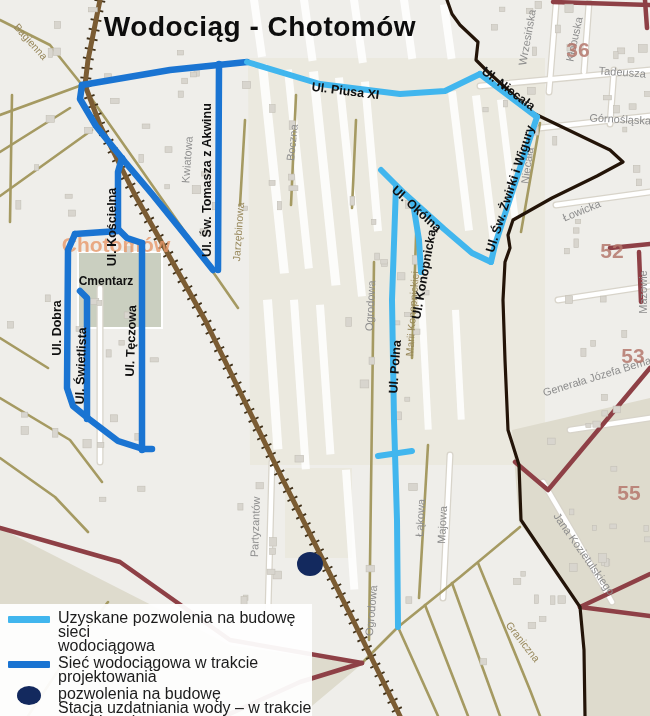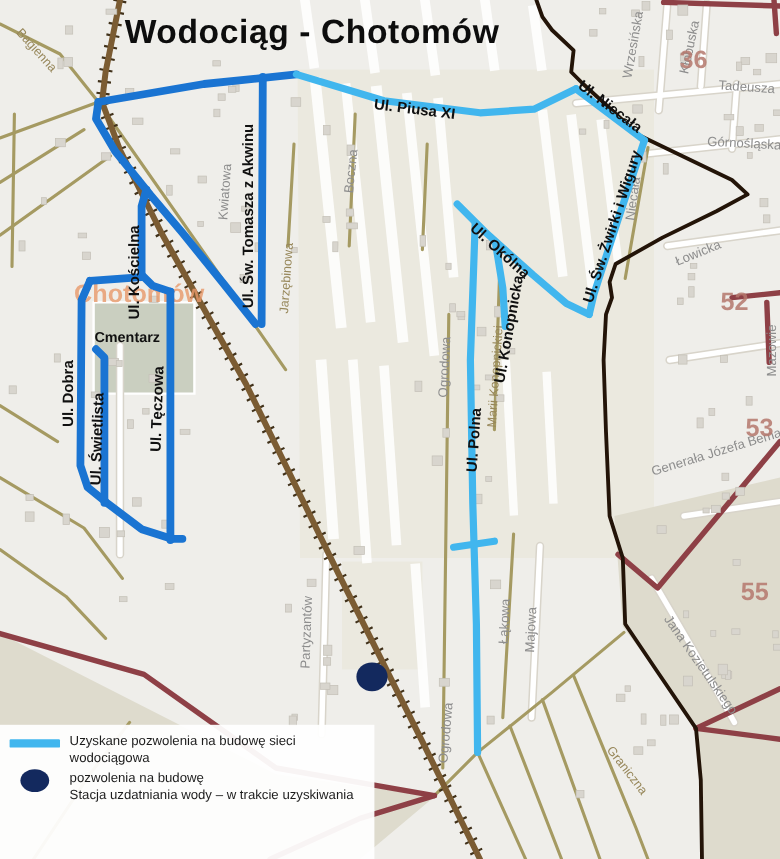--- a/index.html
+++ b/index.html
@@ -8,21 +8,21 @@
   svg{position:absolute;left:0;top:0;}
   .map-title{position:absolute;left:0;top:11px;width:520px;text-align:center;
              font-size:28px;font-weight:bold;color:#0d0d0d;letter-spacing:.5px;
              pointer-events:none;}
   .legend{position:absolute;left:0;top:604px;width:312px;height:112px;
           background:rgba(255,255,255,.94);padding:4px 0 0 0;}
   .legend-row{position:relative;min-height:26px;display:flex;align-items:flex-start;}
   .legend-sym{width:58px;flex:0 0 58px;display:flex;justify-content:center;align-items:center;height:22px;}
   .bar{width:42px;height:7px;border-radius:1px;}
   .dot{width:24px;height:19px;border-radius:50%;}
-  .legend-text{font-size:11px;color:#1c1c1c;line-height:14px;padding-top:3px;}
+  .legend-text{font-size:16px;color:#1c1c1c;line-height:14px;padding-top:3px;}
   
   text{font-family:"Liberation Sans",sans-serif;}
   .t-net{font-size:12.5px;font-weight:bold;fill:#101010;}
   .t-net2{font-size:12px;font-weight:bold;fill:#101010;}
   .t-gray{font-size:11px;fill:#8d8d8d;}
   .t-tan{font-size:10.5px;fill:#97875a;}
   .t-num{font-size:21px;font-weight:bold;fill:#b5786d;opacity:.85;}
   .t-place{font-size:21px;font-weight:bold;fill:#e8996a;opacity:.8;}
 </style>
 </head>
@@ -313,20 +313,28 @@
       <span class="legend-sym">
           <span class="bar" id="sym-obtained" style="background: rgb(65, 182, 238);"></span>
         </span>
       <span class="legend-text">
         <div>Uzyskane pozwolenia na budowę sieci</div>
         <div>wodociągowa</div>
       </span>
     </div>
     <div class="legend-row">
       <span class="legend-sym">
+          <span class="bar" id="sym-designed" style="background: rgb(26, 116, 210);"></span>
+        </span>
+      <span class="legend-text">
+        <div>Sieć wodociągowa w trakcie projektowania</div>
+      </span>
+    </div>
+    <div class="legend-row">
+      <span class="legend-sym">
           <span class="dot" id="sym-station" style="background: rgb(19, 41, 94);"></span>
         </span>
       <span class="legend-text">
         <div>pozwolenia na budowę</div>
         <div>Stacja uzdatniania wody – w trakcie uzyskiwania</div>
       </span>
     </div>
   </div>
 </div>
 

